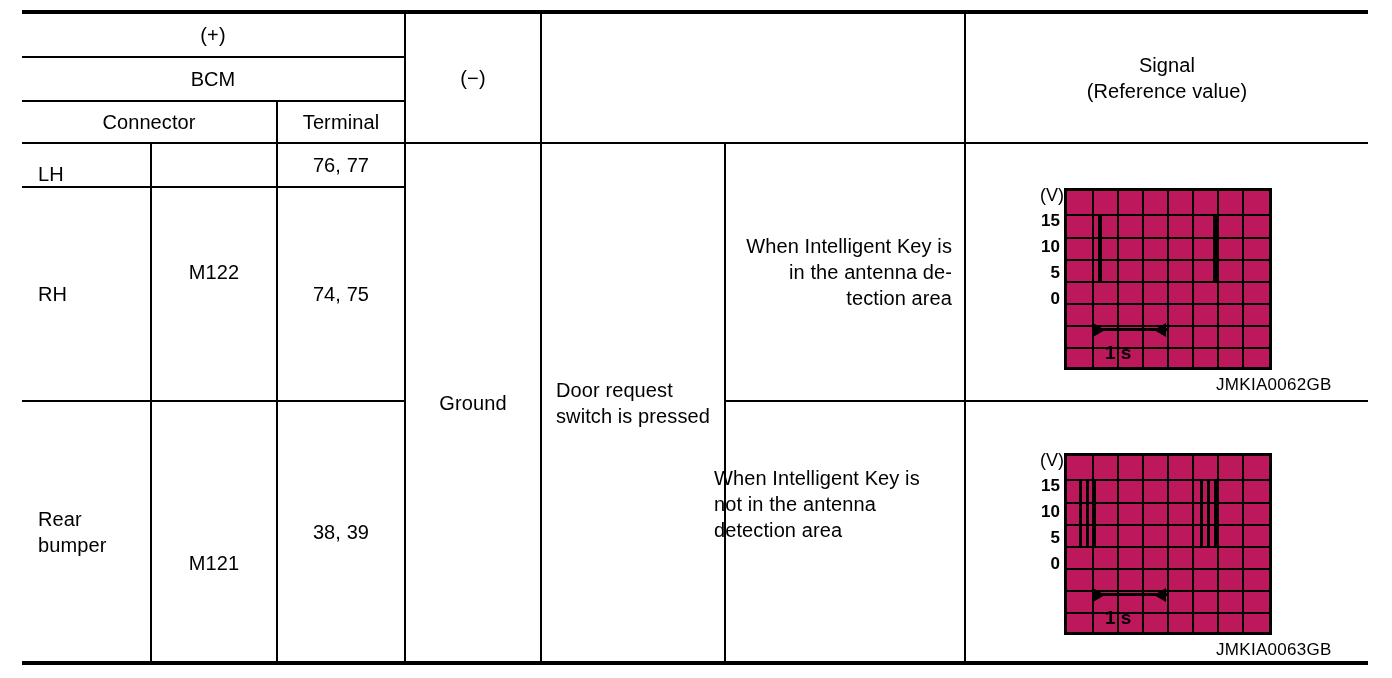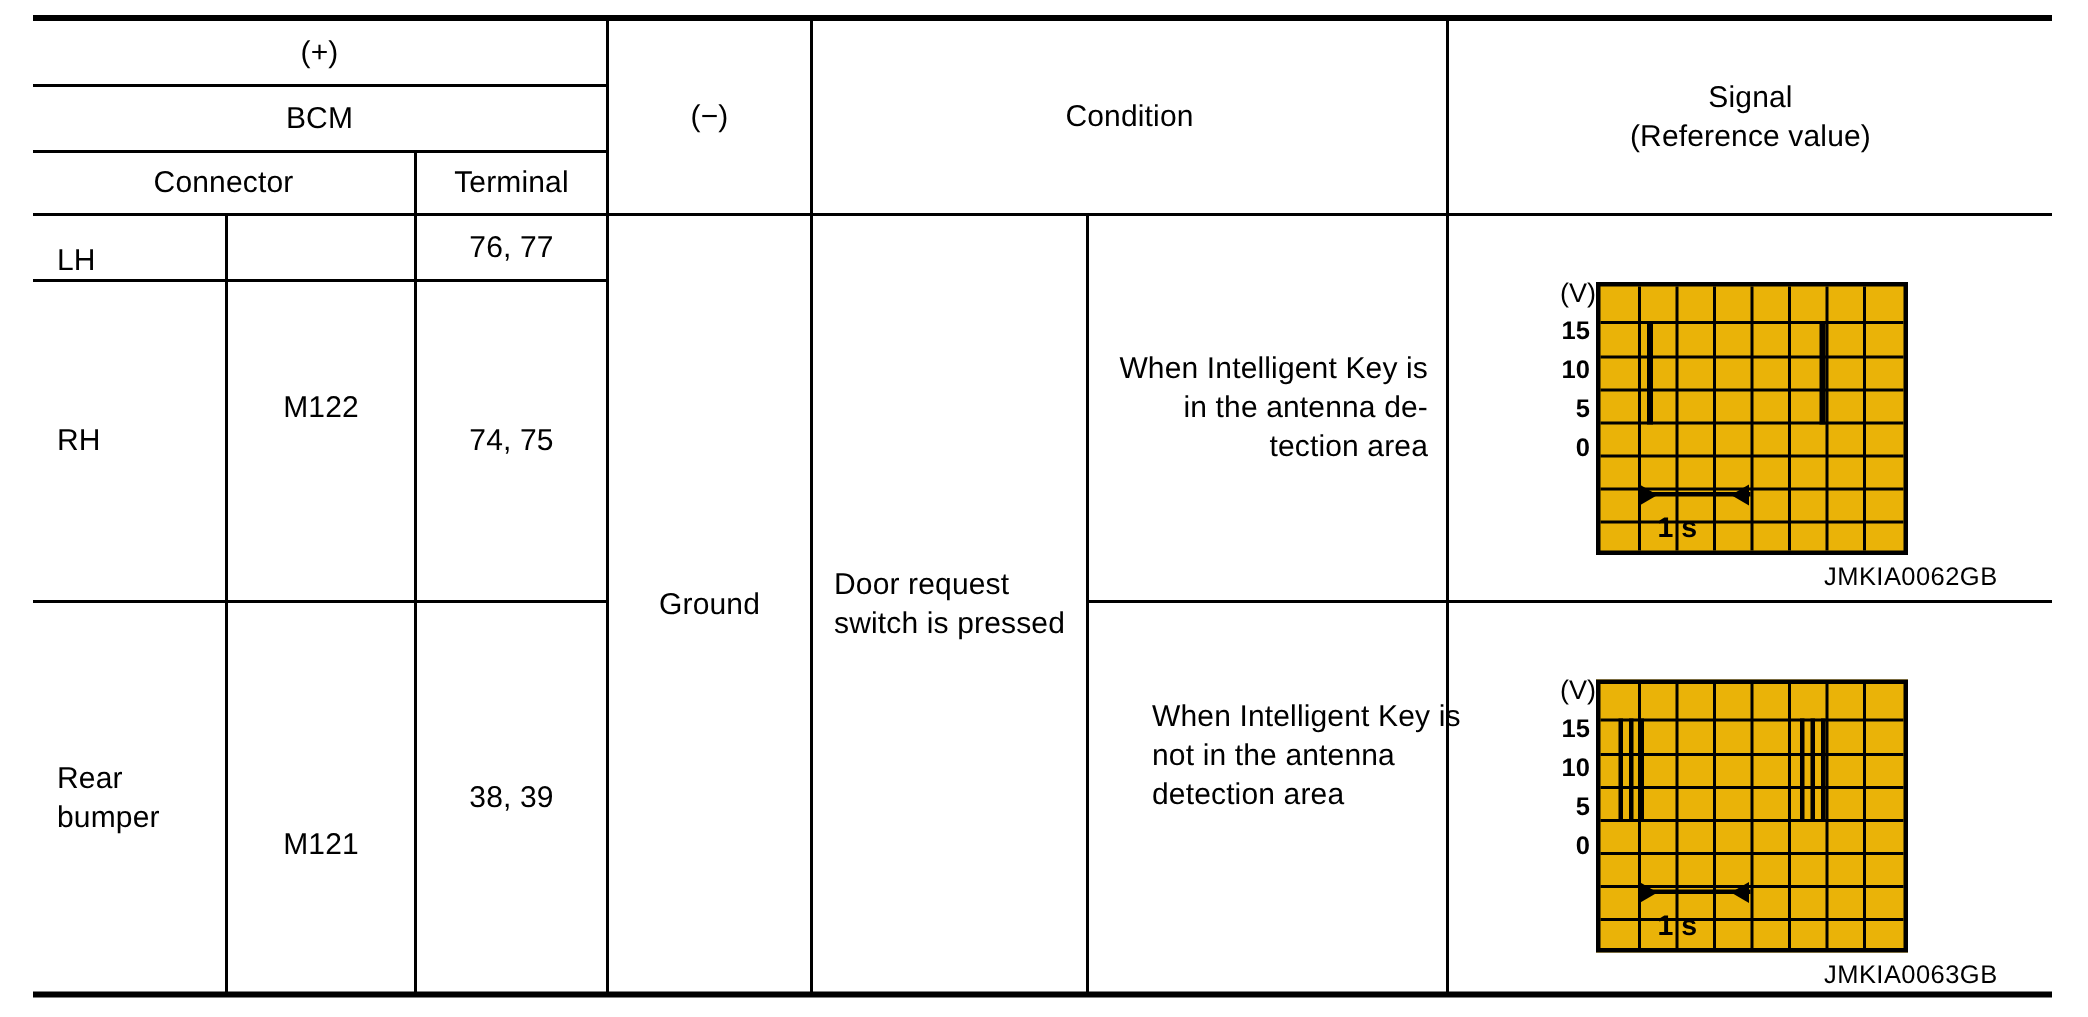--- a/index.html
+++ b/index.html
@@ -16,21 +16,21 @@
   .cell{position:absolute;display:flex;box-sizing:border-box;}
   .c-center{align-items:center;justify-content:center;text-align:center;}
   .c-left{align-items:center;justify-content:flex-start;text-align:left;}
   .c-mid-left{align-items:center;justify-content:flex-start;text-align:left;}
   .t{font-size:20px;line-height:26px;letter-spacing:.1px;}
 
   
   .scope{position:absolute;}
   .scope .vlabel{position:absolute;font-size:17px;font-weight:bold;line-height:17px;text-align:right;}
   .scope .vunit{position:absolute;font-size:18px;line-height:18px;font-weight:normal;text-align:right;}
-  .grid{position:absolute;border:3px solid #000;box-sizing:border-box;background:#eab308;}
+  .grid{position:absolute;border:3px solid #000;box-sizing:border-box;background:#be185d;}
   .gl{position:absolute;background:#000;}
   .gl.hz{height:2px;}
   .gl.vt{width:2px;}
   .pulse{position:absolute;background:#000;width:3px;}
   .pulse.w4{width:4px;}
   .tick{position:absolute;background:#000;height:3px;}
   .arrowL,.arrowR{position:absolute;width:0;height:0;border-top:7px solid transparent;border-bottom:7px solid transparent;}
   .arrowR{border-left:12px solid #000;}
   .arrowL{border-right:12px solid #000;}
   .slabel{position:absolute;font-size:19px;font-weight:bold;line-height:19px;}
@@ -59,21 +59,20 @@
   <div class="rule v-thin" style="left:404px;top:12px;height:651px;"></div>
   <div class="rule v-thin" style="left:540px;top:12px;height:651px;"></div>
   <div class="rule v-thin" style="left:724px;top:142px;height:521px;"></div>
   <div class="rule v-thin" style="left:964px;top:12px;height:651px;"></div>
 
   <div class="cell c-center t" style="left:22px;top:14px;width:382px;height:42px;">(+)</div>
   <div class="cell c-center t" style="left:22px;top:58px;width:382px;height:42px;">BCM</div>
   <div class="cell c-center t" style="left:22px;top:102px;width:254px;height:40px;">Connector</div>
   <div class="cell c-center t" style="left:278px;top:102px;width:126px;height:40px;">Terminal</div>
   <div class="cell c-center t" style="left:406px;top:14px;width:134px;height:128px;">(−)</div>
-  <div class="cell c-center t" style="left:542px;top:14px;width:422px;height:128px;">Condition</div>
   <div class="cell c-center" style="left:966px;top:14px;width:402px;height:128px;flex-direction:column;">
     <div class="t">Signal</div>
     <div class="t">(Reference value)</div>
   </div>
 
   <div class="cell c-left t" style="left:38px;top:144px;width:112px;height:60px;">LH</div>
   <div class="cell c-left t" style="left:38px;top:188px;width:112px;height:212px;">RH</div>
   <div class="cell c-left t" style="left:38px;top:402px;width:112px;height:259px;">
     <span style="white-space:pre-line;">Rear
 bumper</span>
@@ -84,21 +83,21 @@
 
   <div class="cell c-center t" style="left:278px;top:144px;width:126px;height:42px;">76, 77</div>
   <div class="cell c-center t" style="left:278px;top:188px;width:126px;height:212px;">74, 75</div>
   <div class="cell c-center t" style="left:278px;top:402px;width:126px;height:259px;">38, 39</div>
 
   <div class="cell c-center t" style="left:406px;top:144px;width:134px;height:517px;">Ground</div>
 
   <div class="cell c-mid-left t" style="left:556px;top:144px;width:160px;height:517px;">Door request switch is pressed</div>
 
   <div class="cell c-mid-left t" style="left:738px;top:144px;width:214px;height:256px;text-align:right;">When Intelligent Key is in the antenna de-tection area</div>
-  <div class="cell c-mid-left t" style="left:768px;top:402px;width:214px;height:203px;">When Intelligent Key is not in the antenna detection area</div>
+  <div class="cell c-mid-left t" style="left:714px;top:402px;width:214px;height:203px;">When Intelligent Key is not in the antenna detection area</div>
 
   <div class="scope" style="left:1022px;top:186px;width:320px;height:208px;">
     <div class="vunit" style="left:-6px;top:0px;width:48px;">(V)</div>
     <div class="vlabel" style="left:-6px;top:26px;width:44px;">15</div>
     <div class="vlabel" style="left:-6px;top:52px;width:44px;">10</div>
     <div class="vlabel" style="left:-6px;top:78px;width:44px;">5</div>
     <div class="vlabel" style="left:-6px;top:104px;width:44px;">0</div>
 
     <div class="grid" style="left:42px;top:2px;width:208px;height:182px;">
       <div class="gl hz" style="left:0;top:23px;width:202px;"></div>

